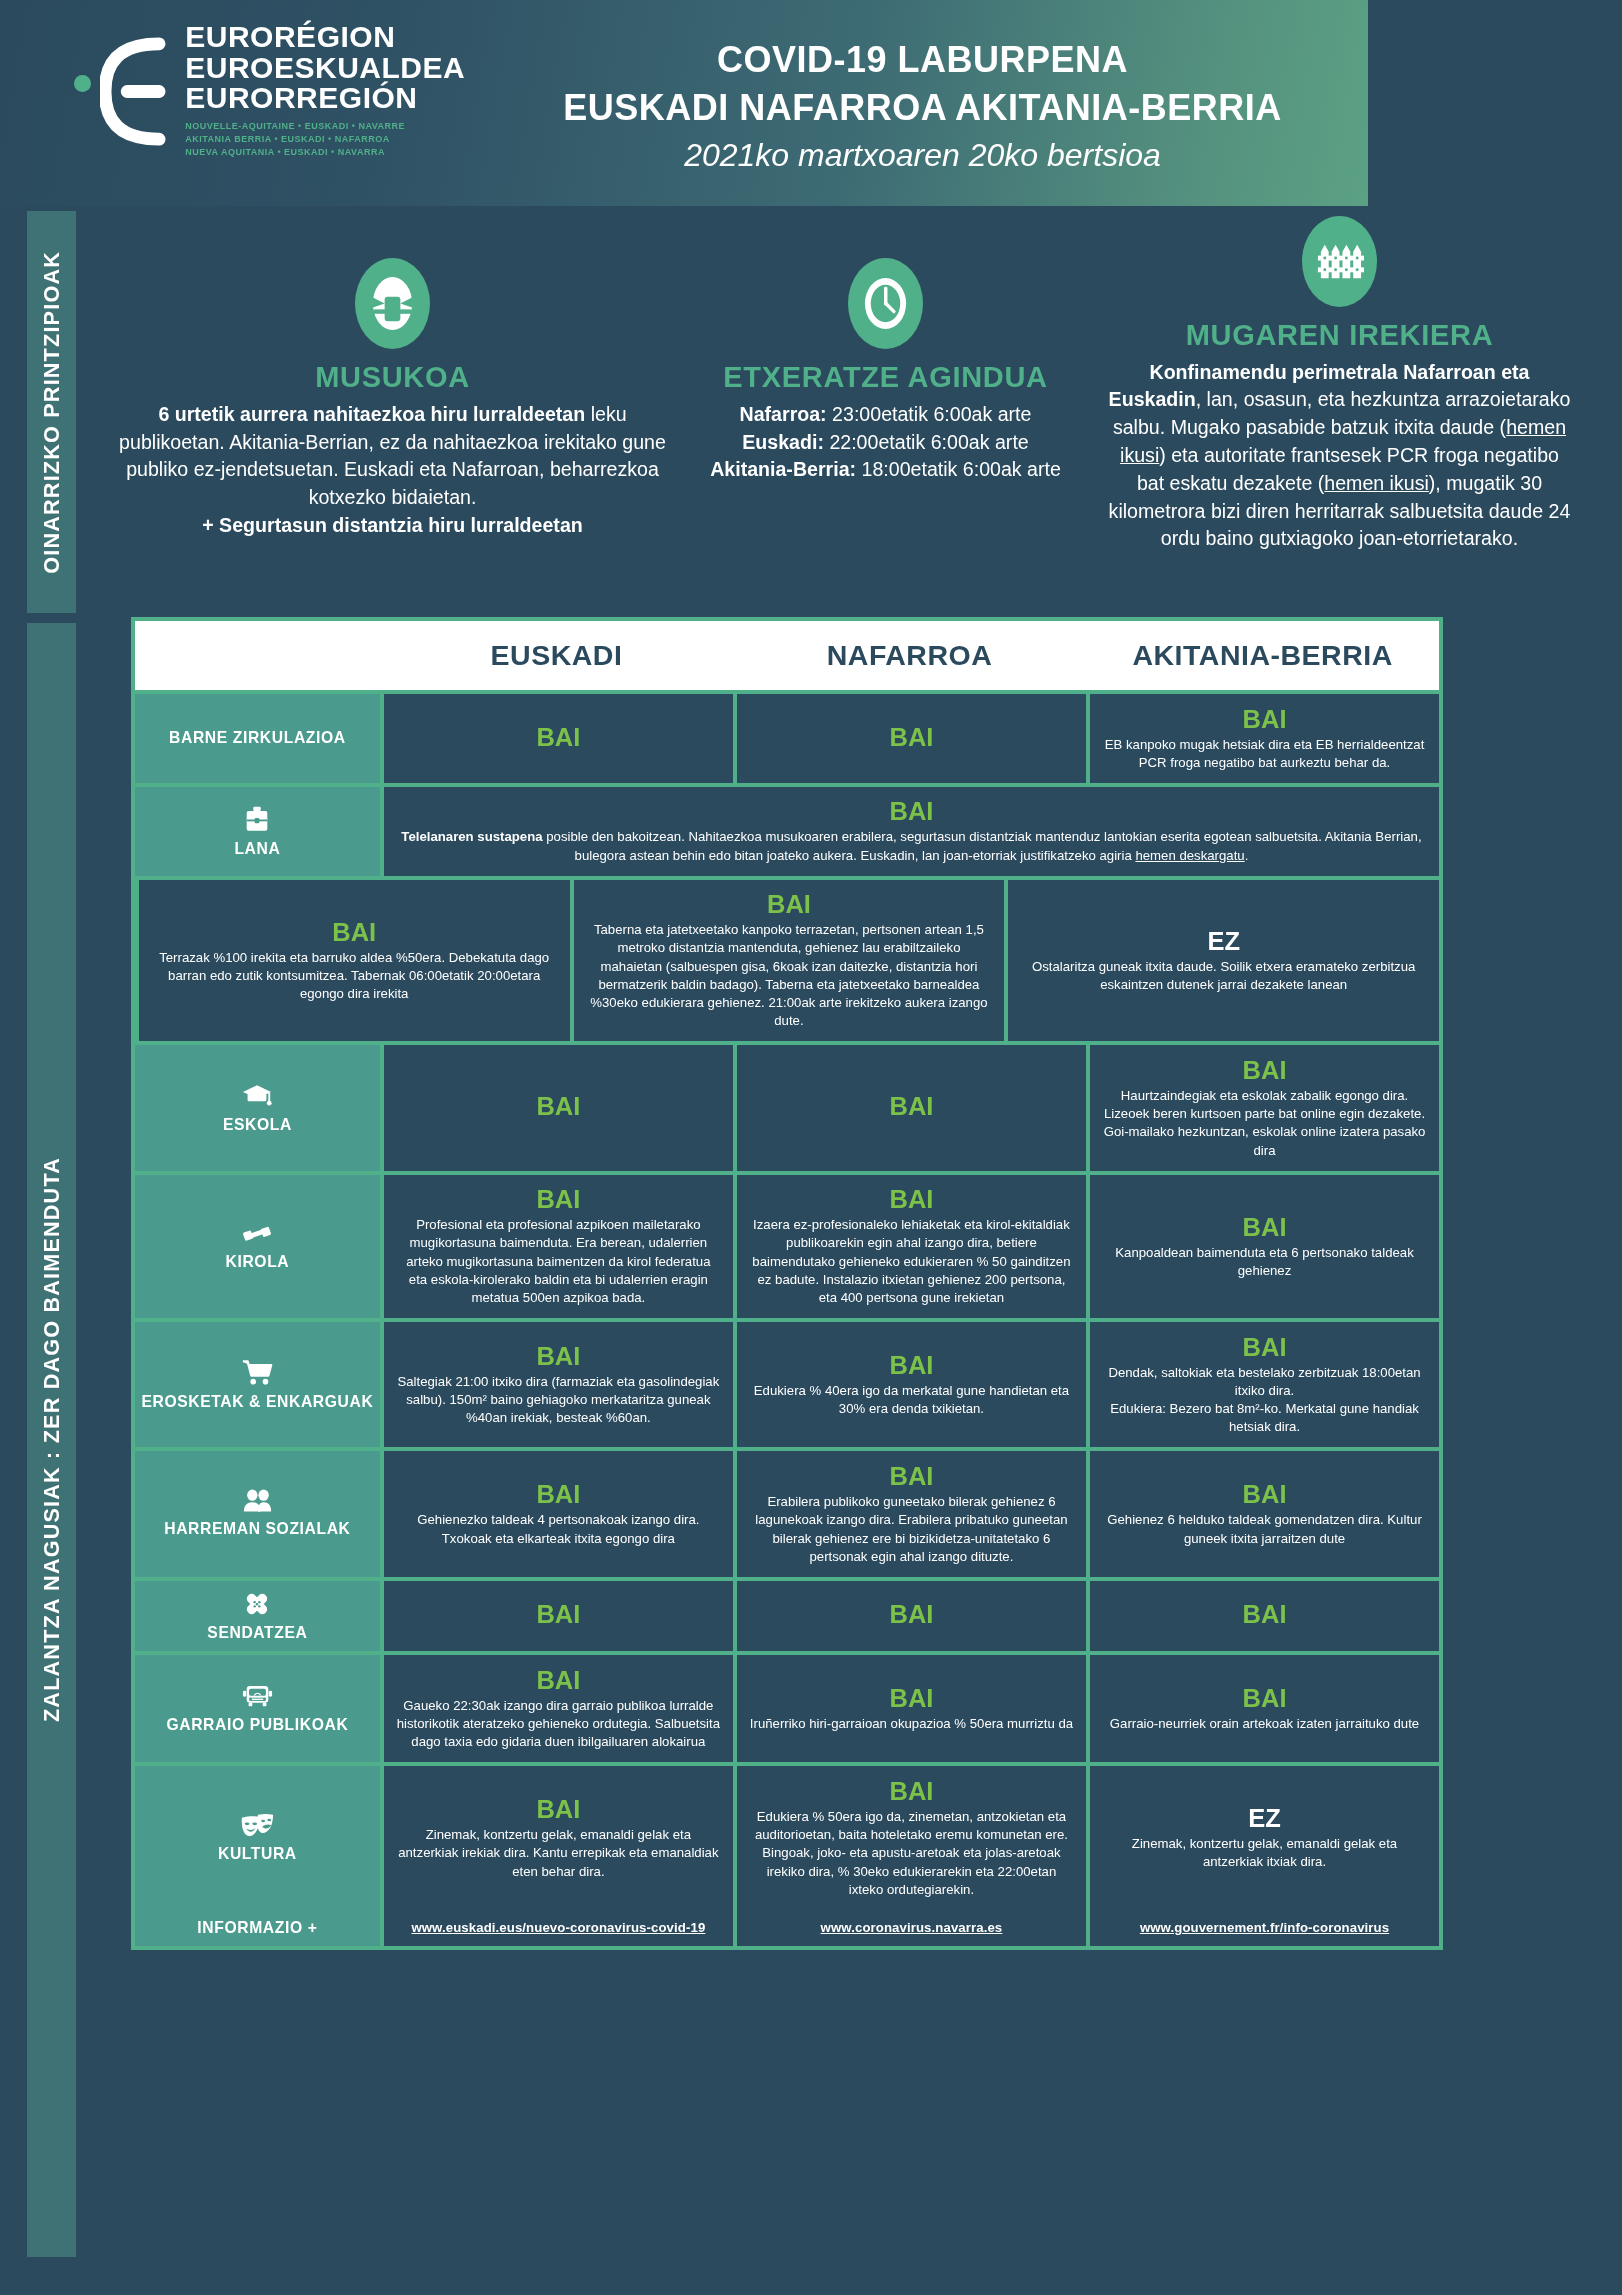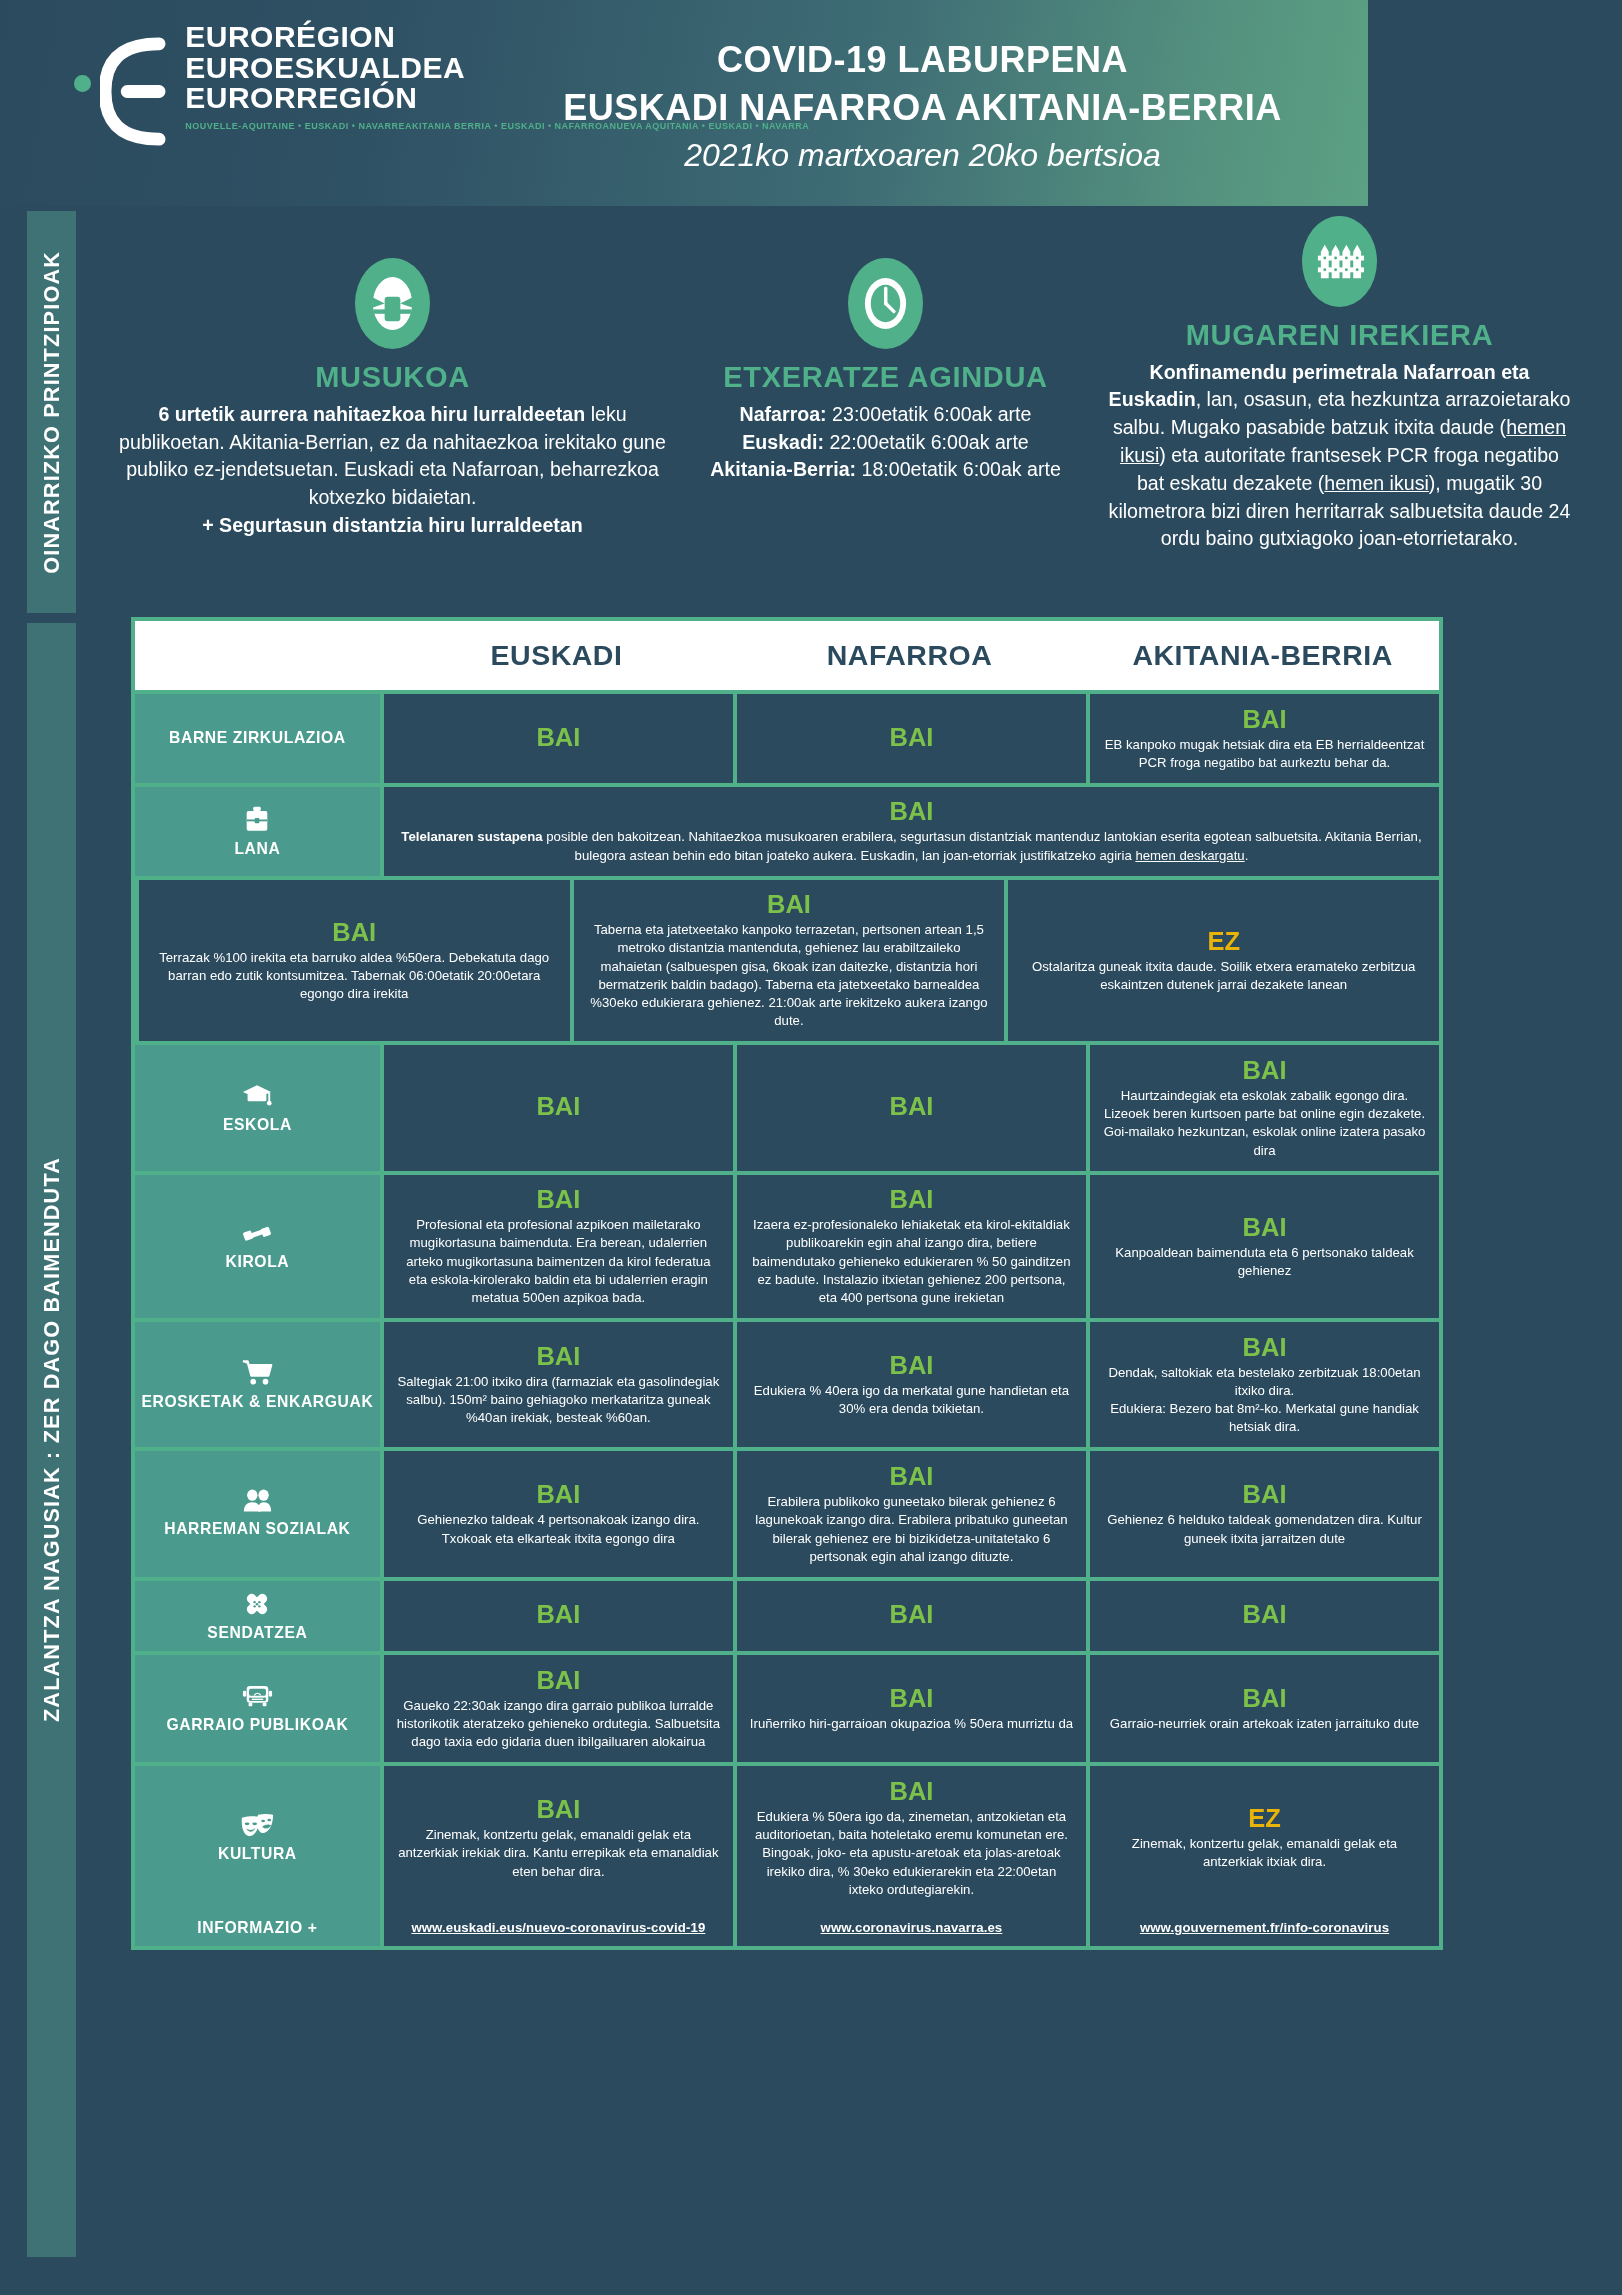--- a/index.html
+++ b/index.html
@@ -39,21 +39,21 @@
   .logo-text-block { display: flex; flex-direction: column; }
   .logo-line {
     font-size: 30px;
     font-weight: bold;
     letter-spacing: 0.5px;
     line-height: 1.02;
     color: #ffffff;
   }
   .logo-sub {
     margin-top: 5.9px;
-    display: flex; flex-direction: row;
+    display: flex; flex-direction: column;
   }
   .logo-sub-line {
     font-size: 9px;
     font-weight: bold;
     color: #4fb08a;
     letter-spacing: 0.5px;
     line-height: 1.45;
   }
 
   .header-titles {
@@ -190,21 +190,21 @@
     display: flex;
     flex-direction: column;
     align-items: center;
     justify-content: center;
   }
   .cell.wide { flex: 3; }
   .verdict {
     font-size: 25.5px; font-weight: bold; line-height: 1.1; margin-bottom: 2.9px;
   }
   .verdict.yes { color: #7cc24a; }
-  .verdict.no  { color: #eab308; }
+  .verdict.no  { color: #ffffff; }
   .cell-note {
     font-size: 13.2px;
     line-height: 1.38;
     color: #ffffff;
   }
   .cell-note b { font-weight: bold; }
   .cell-note u { text-decoration: underline; }
 
   
   .inforow .rowlabel { padding: 8.8px 4.9px; }

